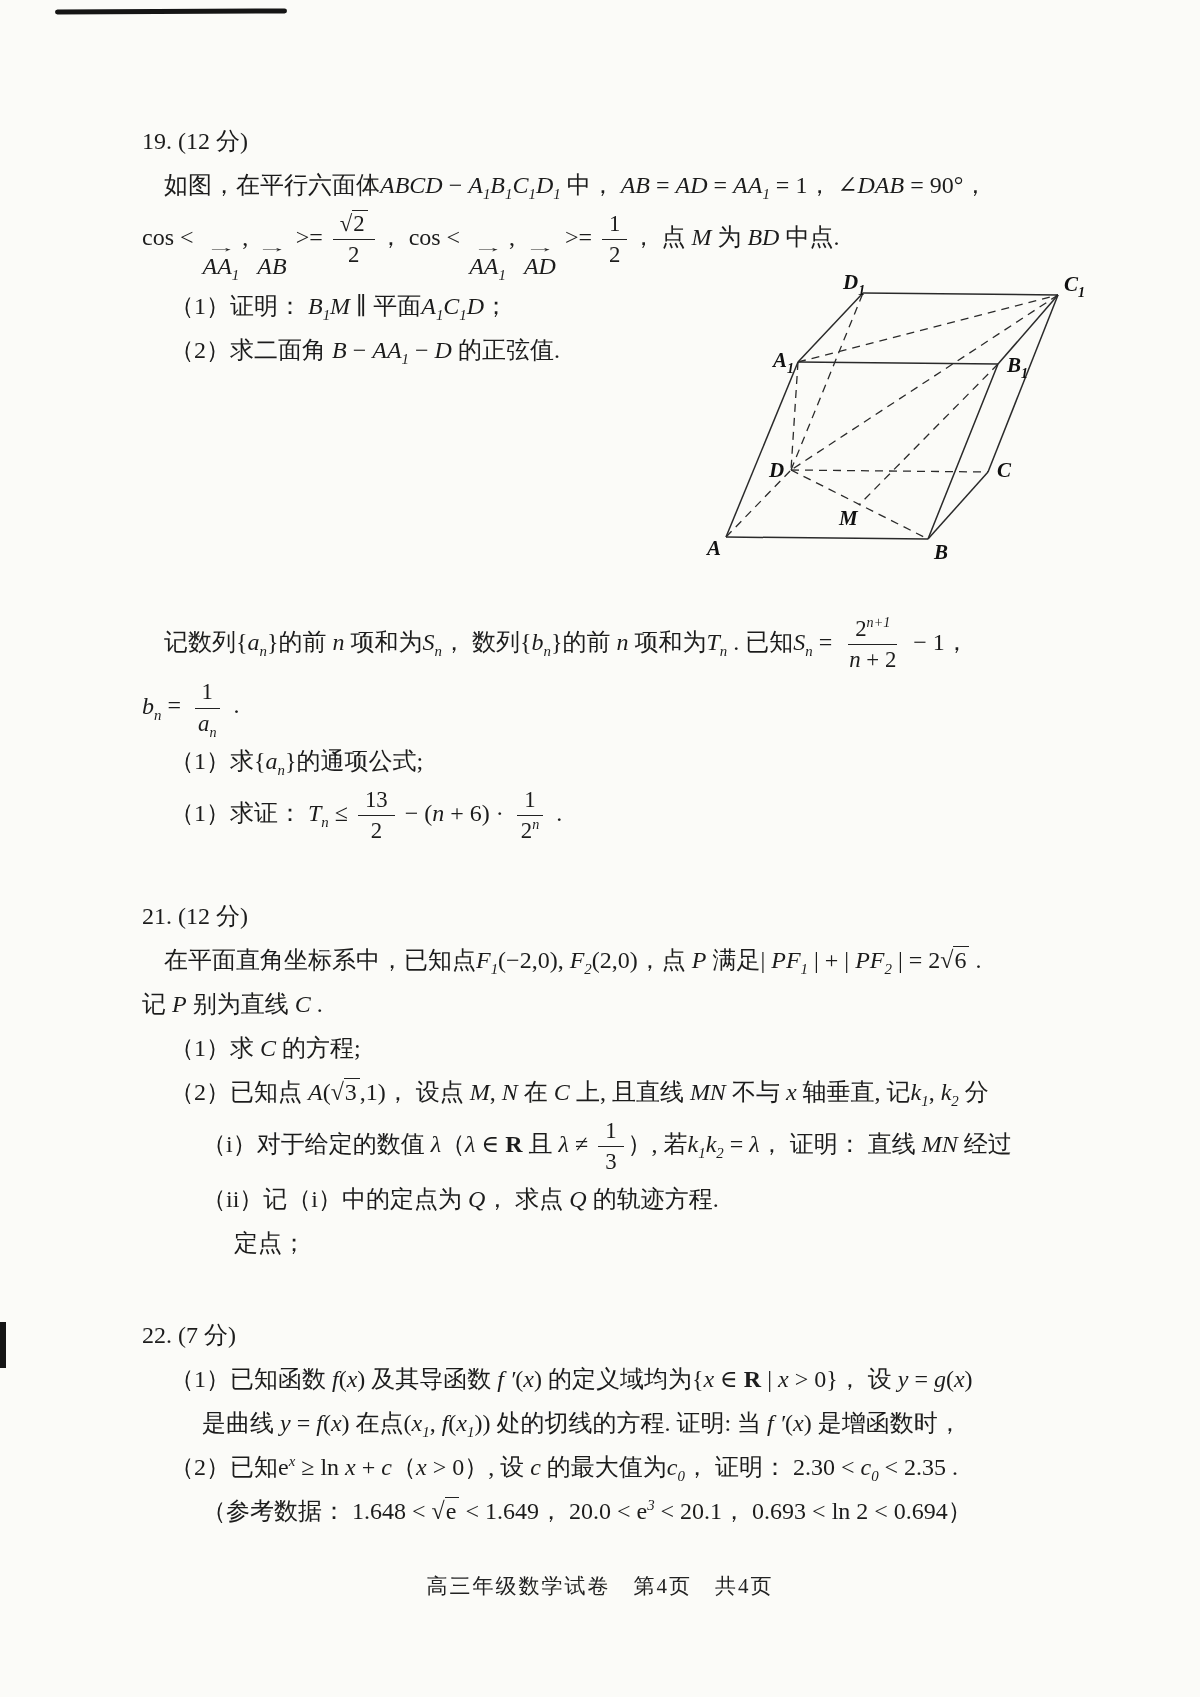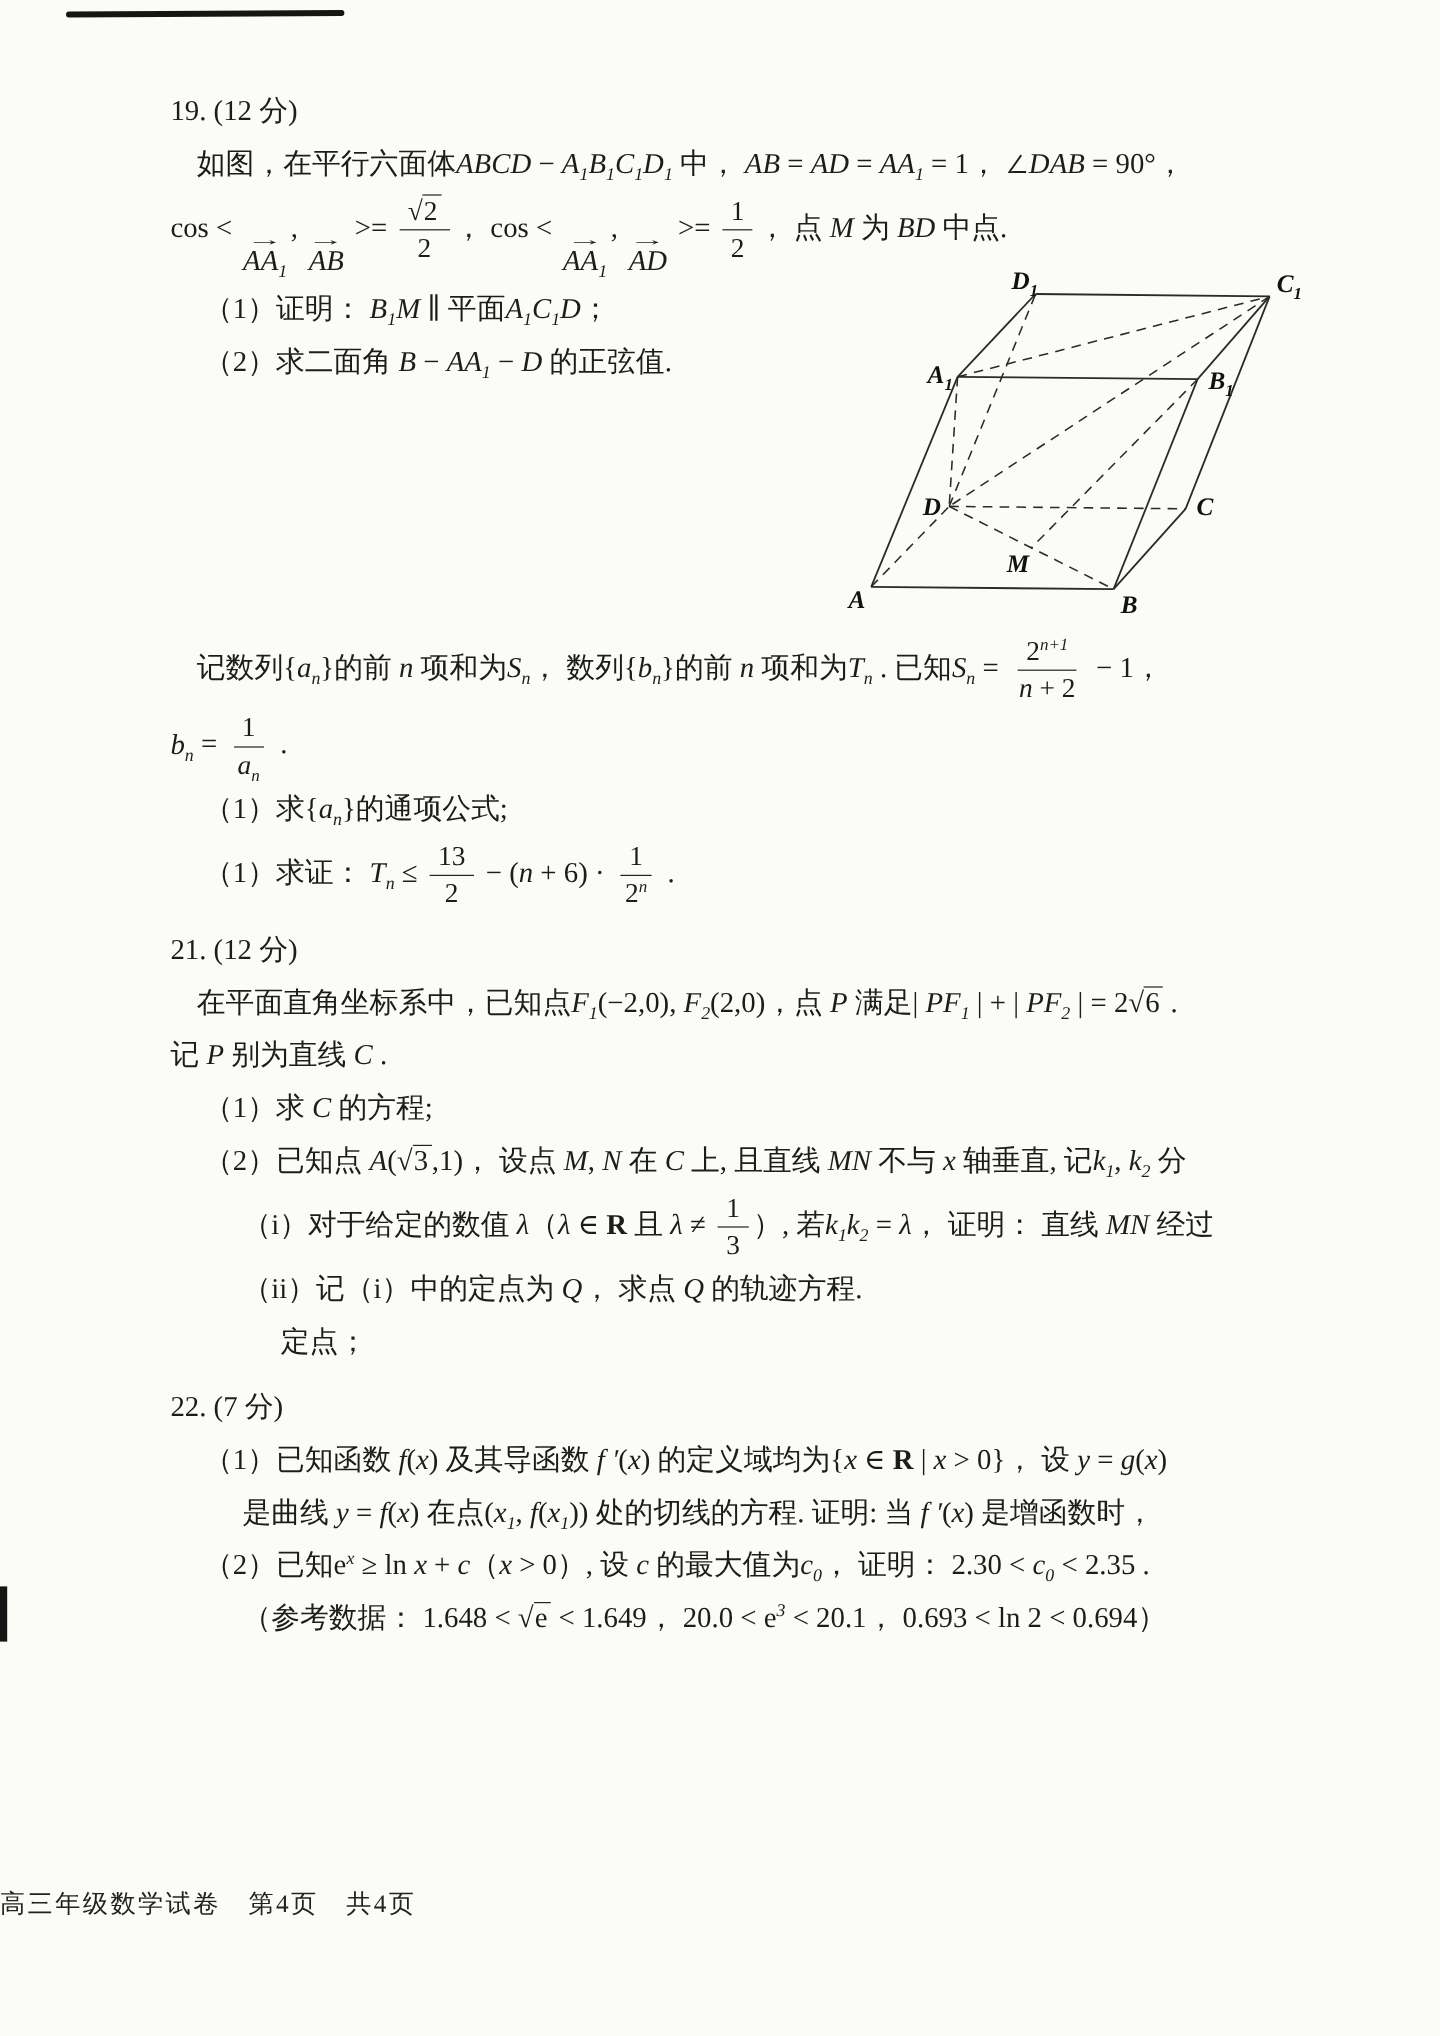--- a/index.html
+++ b/index.html
@@ -6,24 +6,24 @@
   * { margin:0; padding:0; box-sizing:border-box; }
   html,body { background:#d8d8d6; }
   body { width:1200px; font-family:"Liberation Serif","DejaVu Serif",serif; }
   .page { position:relative; width:1200px; min-height:1697px; background:#fbfbf8;
           color:#1c1c1c; padding:72px 92px 30px 142px; overflow:hidden; }
 
   .scan-artifact { position:absolute; background:#151515; }
   .scan-top { top:9px; left:55px; width:232px; height:5px; border-radius:3px; transform:rotate(-0.3deg); }
   .scan-left { top:1322px; left:0; width:6px; height:46px; }
 
-  .problem { margin-bottom:10px; }
+  .problem { margin-bottom:10px;margin-top:48px; }
   .line { font-size:24px; line-height:1.58; padding:3px 0; white-space:normal; }
   .num { font-size:24px; }
-  .pl1 { padding-left:22px;font-family:Liberation Serif, serif; }
+  .pl1 { padding-left:22px; }
   .pl2 { padding-left:28px; }
   .pl3 { padding-left:60px; }
   .pl4 { padding-left:92px; }
 
   .txt { font-style:normal; }
   .mi  { font-style:italic; }
   .mn  { font-style:normal; }
   .mb  { font-style:normal; font-weight:bold; }
   sub, sup { font-size:0.62em; font-style:italic; line-height:0; }
 
@@ -43,21 +43,21 @@
 
   .p19-row { display:flex; align-items:flex-start; justify-content:space-between; }
   .p19-items { max-width:540px; padding-top:4px; }
   .p19-figure { flex:0 0 auto; margin-top:-16px; margin-right:2px; }
   .fig-edge { stroke:#2a2a2a; stroke-width:1.5; fill:none; }
   .fig-edge.dashed { stroke-dasharray:8 6; stroke-width:1.3; }
   .fig-label { font-family:"Liberation Serif","DejaVu Serif",serif; font-style:italic;
                font-weight:bold; font-size:21px; fill:#111; }
   .fig-sub { font-size:14px; }
 
-  .footer { position:absolute; left:0; right:0; top:1572px; text-align:left;
+  .footer { position:absolute; left:0; right:0; top:1572px; text-align:center;
             font-size:21px; color:#222; letter-spacing:2px; }
 </style>
 </head>
 <body>
 
 <div class="page">
   <div class="scan-artifact scan-top"></div>
   <div class="scan-artifact scan-left"></div>
 
   <section class="problem">

